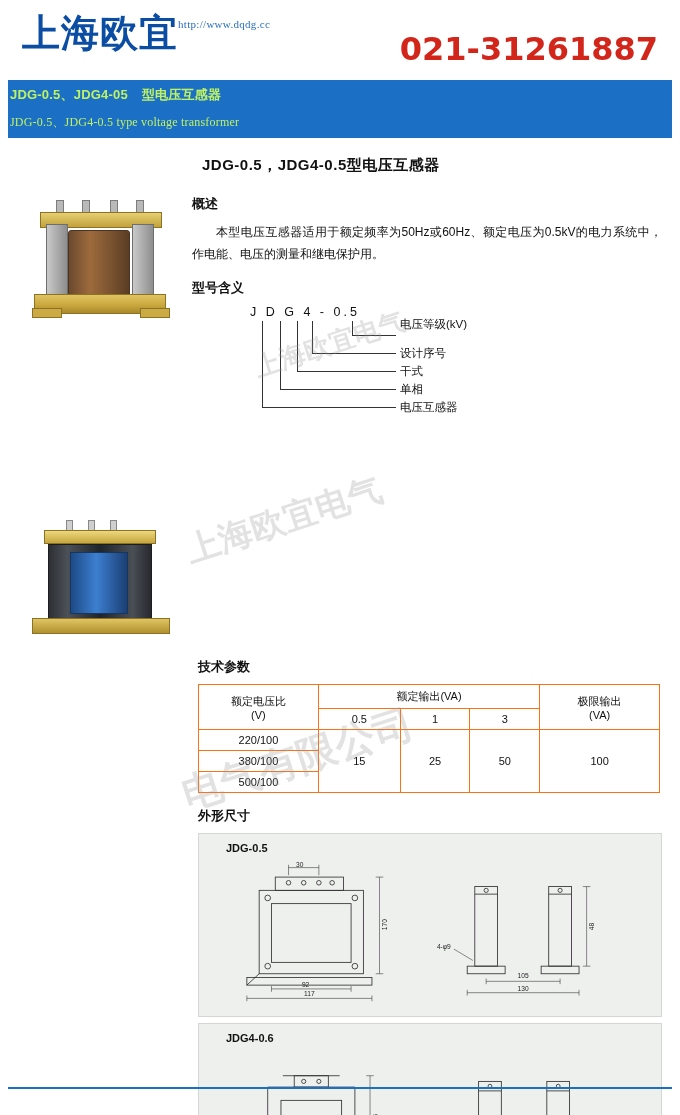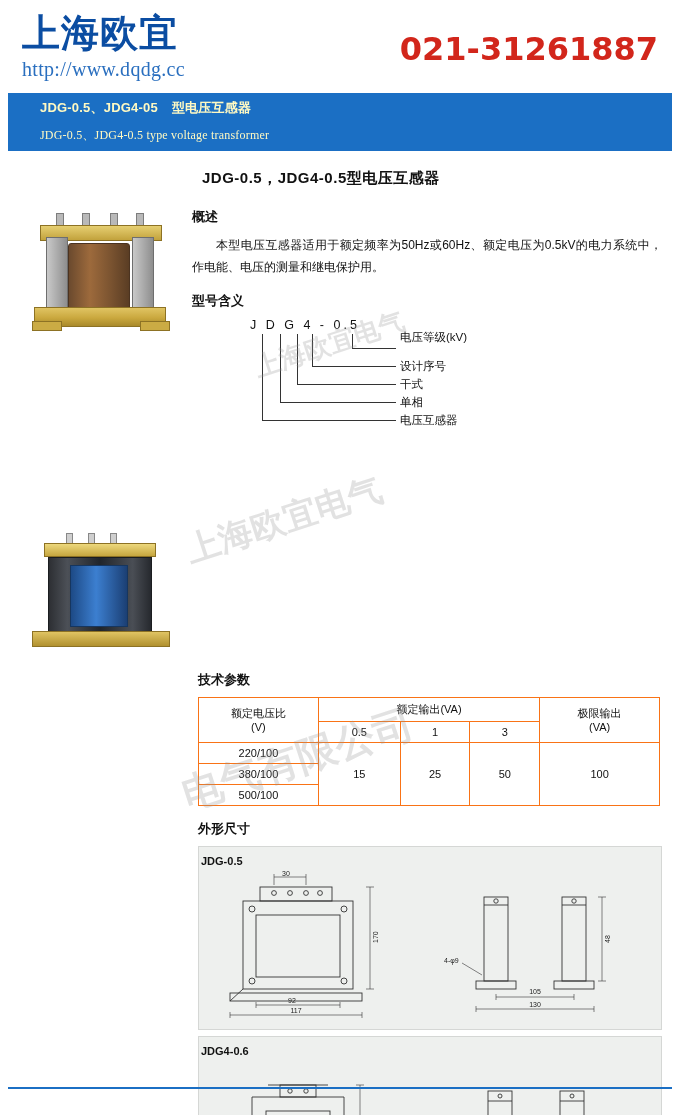--- a/index.html
+++ b/index.html
@@ -14,51 +14,51 @@
     overflow: hidden;
   }
 
   
   .header {
     display: flex;
     align-items: flex-start;
     justify-content: space-between;
     padding: 14px 22px 6px 22px;
   }
-  .brand-block { display: flex; flex-direction: column; }
+  .brand-block { display: flex; flex-direction: row; }
   .brand-title {
     font-family: "DejaVu Sans", sans-serif;
     font-weight: bold;
     font-size: 38px;
     color: #0b4da2;
     letter-spacing: 1px;
     line-height: 1.05;
   }
   .brand-url {
     font-family: "Liberation Serif", serif;
-    font-size: 20px;
+    font-size: 11px;
     color: #2a6fbf;
     margin-top: 4px;
     letter-spacing: 0.3px;
   }
   .phone {
     font-family: "DejaVu Sans", sans-serif;
     font-weight: bold;
     font-size: 32px;
     color: #d2261b;
     letter-spacing: 0px;
     padding-top: 16px;
   }
 
   
   .bluebar {
     background: #1b6fc4;
-    color: #fef9c3;
+    color: #bef264;
     margin: 6px 8px 0 8px;
-    padding: 6px 14px 7px 32px;
+    padding: 6px 14px 7px 2px;
   }
   .bluebar .line1 {
     font-size: 13px;
     font-weight: bold;
     letter-spacing: 0.2px;
   }
   .bluebar .line1 .model { margin-right: 14px; }
   .bluebar .line2 {
     font-family: "Liberation Serif", serif;
     font-size: 12px;
@@ -217,21 +217,21 @@
     text-align: center;
     padding: 4px 2px;
   }
   table.spec th { font-weight: normal; }
 
   
   .dim-panel {
     background: #eef0ee;
     border: 1px solid #d5d7d5;
     margin-top: 6px;
-    padding: 8px 2px;
+    padding: 8px 27px;
     position: relative;
   }
   .dim-sub {
     font-size: 11px;
     font-weight: bold;
     margin-bottom: 4px;
   }
   .dim-row {
     display: flex;
     gap: 10px;

